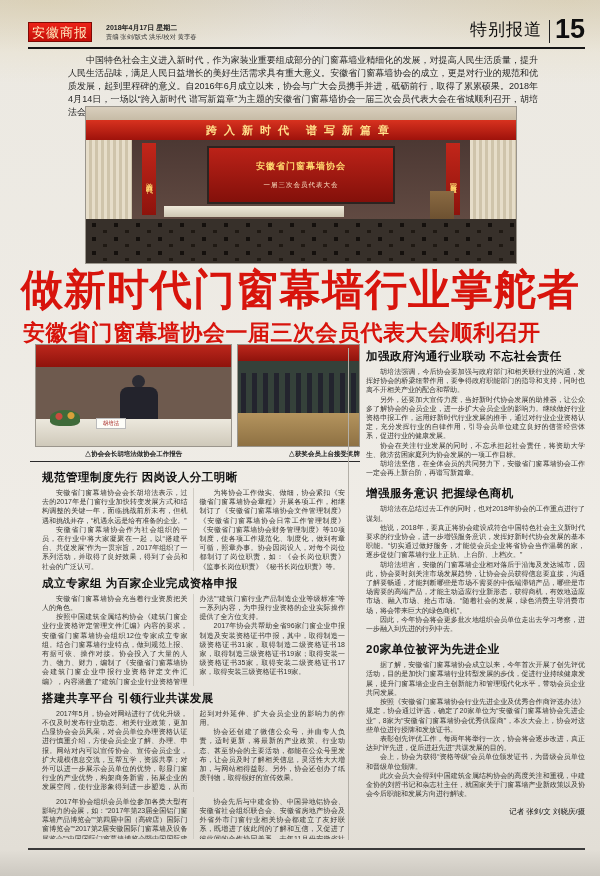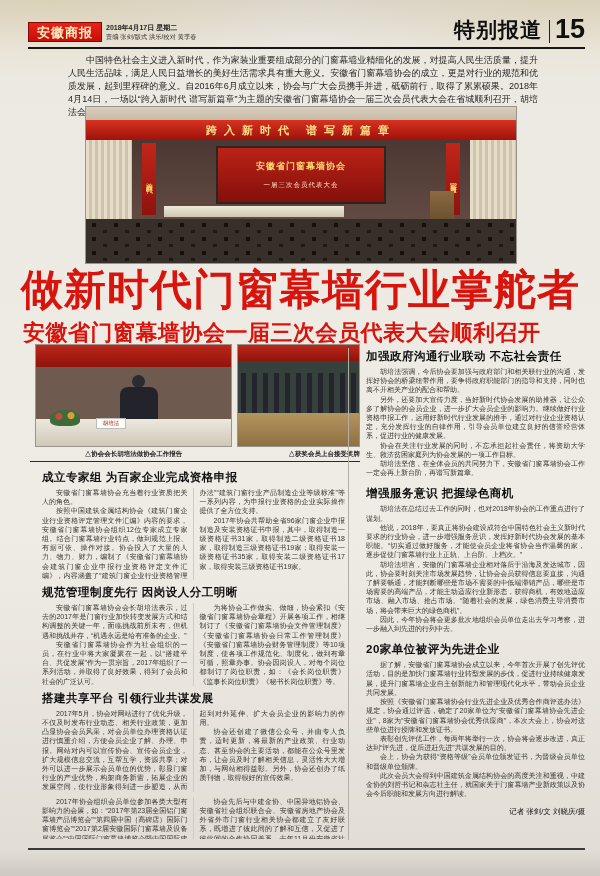--- a/index.html
+++ b/index.html
@@ -5,45 +5,45 @@
   *{box-sizing:border-box;margin:0;padding:0;}
   html,body{background:#b9b5ae;}
   .page{position:relative;width:600px;height:876px;margin:0 auto;overflow:hidden;
     background:
       radial-gradient(ellipse 400px 120px at 8% 0%, rgba(214,190,120,.25), transparent 70%),
       radial-gradient(ellipse 400px 120px at 95% 0%, rgba(214,190,120,.22), transparent 70%),
       linear-gradient(180deg,#dcd7cd 0%, #ece9e2 6%, #efece6 60%, #e2ded6 97%, #ccc8c0 100%);
     font-family:"Liberation Sans", sans-serif;color:#222;}
   
   .masthead{position:absolute;left:28px;top:19px;right:15px;height:28px;}
-  .logo{position:absolute;left:0;top:3px;width:74px;height:20px;background:linear-gradient(#ec2218,#c40f08);
-    color:#ffefc2;font-weight:bold;font-size:13px;line-height:20px;text-align:center;letter-spacing:1px;
+  .logo{position:absolute;left:0;top:3px;width:64px;height:20px;background:linear-gradient(#ec2218,#c40f08);
+    color:#ffefc2;font-weight:normal;font-size:13px;line-height:20px;text-align:center;letter-spacing:1px;
     border:1px solid #7e0a05;}
   .dateblock{position:absolute;left:78px;top:4px;line-height:9px;}
   .dateline{font-size:7px;font-weight:bold;color:#1d1d1d;}
   .staffline{font-size:6.3px;color:#333;}
   .sechead{position:absolute;right:0;top:-5px;display:flex;align-items:center;}
-  .sechead .label{font-size:21px;font-weight:bold;color:#0f0f0f;letter-spacing:1px;}
+  .sechead .label{font-size:17px;font-weight:normal;color:#0f0f0f;letter-spacing:1px;}
   .sechead .pipe{width:1px;height:23px;background:#222;margin:4px 5px 0 7px;}
   .sechead .pageno{font-size:27px;font-weight:900;color:#0f0f0f;text-align:center;}
   .mast-rule{position:absolute;left:28px;right:15px;top:47px;height:2px;background:#161616;}
   
   .intro{position:absolute;left:68px;top:54px;width:470px;font-size:9px;line-height:13px;
     text-align:justify;text-indent:2em;color:#1f1f1f;}
   
   .main-photo{position:absolute;left:85px;top:106px;width:432px;height:158px;border:1px solid #9a958c;
     background:#5c4038;overflow:hidden;}
   .mp-ceiling{height:13px;background:linear-gradient(#d9cfbd,#c6bba6);}
   .mp-banner{height:20px;background:linear-gradient(#d8321f,#9e120b);color:#ffdf8a;
     font-size:11px;font-weight:bold;text-align:center;line-height:20px;letter-spacing:7px;}
   .mp-stage{position:relative;height:79px;background:linear-gradient(#4c3833,#614a42);}
   .mp-curtain{position:absolute;top:0;bottom:0;width:46px;
     background:repeating-linear-gradient(90deg,#e6ddc9 0 3px,#cfc4ab 3px 6px);}
   .mp-curtain.left{left:0;} .mp-curtain.right{right:0;}
-  .mp-screen{position:absolute;left:50%;top:6px;transform:translateX(-50%);width:170px;height:58px;
+  .mp-screen{position:absolute;left:50%;top:6px;transform:translateX(-50%);width:188px;height:58px;
     background:linear-gradient(#bb2218,#83100a);border:2px solid #2c2420;
     display:flex;flex-direction:column;align-items:center;justify-content:center;gap:8px;font-family:Liberation Serif, serif;}
   .mp-screen .l1{color:#ffd76e;font-size:9px;font-weight:bold;letter-spacing:1px;}
   .mp-screen .l2{color:#ffeccc;font-size:6.5px;letter-spacing:1px;}
   .mp-sidebanner{position:absolute;top:3px;width:14px;height:72px;background:linear-gradient(#c2261a,#8e130c);
     color:#ffd76e;font-size:7px;writing-mode:vertical-rl;text-orientation:upright;text-align:center;
     letter-spacing:1px;line-height:14px;}
   .mp-sidebanner.left{left:56px;} .mp-sidebanner.right{right:56px;}
   .mp-podium{position:absolute;right:62px;bottom:0;width:24px;height:28px;background:linear-gradient(#8a6a42,#6d5131);}
   .mp-table{position:absolute;left:78px;bottom:2px;width:180px;height:11px;background:linear-gradient(#efe9da,#cfc6b2);}
@@ -148,34 +148,34 @@
     <div class="pr-floor"></div>
   </div>
   <div class="caption cl">△协会会长胡培法做协会工作报告</div>
   <div class="caption cr">△获奖会员上台接受奖牌</div>
   <div class="photo-rule"></div>
 
   <div class="half-divider"></div>
 
   <div class="left-col">
     <section class="lsec">
+
+      <h3>规范管理制度先行 因岗设人分工明晰</h3>
+      <div class="cols">
+        <p class="body">安徽省门窗幕墙协会会长胡培法表示，过去的2017年是门窗行业加快转变发展方式和结构调整的关键一年，面临挑战前所未有，但机遇和挑战并存，“机遇永远是给有准备的企业。”</p>
+        <p class="body">安徽省门窗幕墙协会作为社会组织的一员，在行业中将大家凝聚在一起，以“搭建平台、共促发展”作为一贯宗旨，2017年组织了一系列活动，并取得了良好效果，得到了会员和社会的广泛认可。</p>
+        <p class="body">为将协会工作做实、做细，协会紧扣《安徽省门窗幕墙协会章程》开展各项工作，相继制订了《安徽省门窗幕墙协会文件管理制度》《安徽省门窗幕墙协会日常工作管理制度》《安徽省门窗幕墙协会财务管理制度》等10项制度，使各项工作规范化、制度化，做到有章可循，照章办事。协会因岗设人，对每个岗位都制订了岗位职责，如：《会长岗位职责》《监事长岗位职责》《秘书长岗位职责》等。</p>
+      </div>
+    </section>
+    <section class="lsec">
       <h3>成立专家组 为百家企业完成资格申报</h3>
       <div class="cols">
         <p class="body">安徽省门窗幕墙协会充当着行业资质把关人的角色。</p>
         <p class="body">按照中国建筑金属结构协会《建筑门窗企业行业资格评定管理文件汇编》内容的要求，安徽省门窗幕墙协会组织12位专家成立专家组。结合门窗幕墙行业特点，做到规范上报、有据可依、操作对接。协会投入了大量的人力、物力、财力，编制了《安徽省门窗幕墙协会建筑门窗企业申报行业资格评定文件汇编》，内容涵盖了“建筑门窗企业行业资格管理办法”“建筑门窗行业产品制造企业等级标准”等一系列内容，为申报行业资格的企业实际操作提供了全方位支持。</p>
         <p class="body">2017年协会共帮助全省96家门窗企业申报制造及安装资格证书申报，其中，取得制造一级资格证书31家，取得制造二级资格证书18家，取得制造三级资格证书19家；取得安装一级资格证书35家，取得安装二级资格证书17家，取得安装三级资格证书19家。</p>
-      </div>
-    </section>
-    <section class="lsec">
-
-      <h3>规范管理制度先行 因岗设人分工明晰</h3>
-      <div class="cols">
-        <p class="body">安徽省门窗幕墙协会会长胡培法表示，过去的2017年是门窗行业加快转变发展方式和结构调整的关键一年，面临挑战前所未有，但机遇和挑战并存，“机遇永远是给有准备的企业。”</p>
-        <p class="body">安徽省门窗幕墙协会作为社会组织的一员，在行业中将大家凝聚在一起，以“搭建平台、共促发展”作为一贯宗旨，2017年组织了一系列活动，并取得了良好效果，得到了会员和社会的广泛认可。</p>
-        <p class="body">为将协会工作做实、做细，协会紧扣《安徽省门窗幕墙协会章程》开展各项工作，相继制订了《安徽省门窗幕墙协会文件管理制度》《安徽省门窗幕墙协会日常工作管理制度》《安徽省门窗幕墙协会财务管理制度》等10项制度，使各项工作规范化、制度化，做到有章可循，照章办事。协会因岗设人，对每个岗位都制订了岗位职责，如：《会长岗位职责》《监事长岗位职责》《秘书长岗位职责》等。</p>
       </div>
     </section>
     <section class="lsec">
       <h3>搭建共享平台 引领行业共谋发展</h3>
       <div class="cols">
         <p class="body">2017年5月，协会对网站进行了优化升级，不仅及时发布行业动态、相关行业政策，更加凸显协会会员风采，对会员单位办理资格认证进行慎重介绍，方便会员企业了解、办理、申报。网站对内可以宣传协会、宣传会员企业，扩大规模信息交流，互帮互学，资源共享；对外可以进一步展示会员单位的优势，彰显门窗行业的产业优势，构架商务新需，拓展企业的发展空间，使行业形象得到进一步塑造，从而起到对外延伸、扩大会员企业的影响力的作用。</p>
         <p class="body">协会还创建了微信公众号，并由专人负责，适时更新，将最新的产业政策、行业动态、甚至协会的主要活动，都能在公众号里发布，让会员及时了解相关信息，灵活性大大增加，与网站相得益彰。另外，协会还创办了纸质刊物，取得很好的宣传效果。</p>
       </div>
     </section>
     <section class="lsec">

